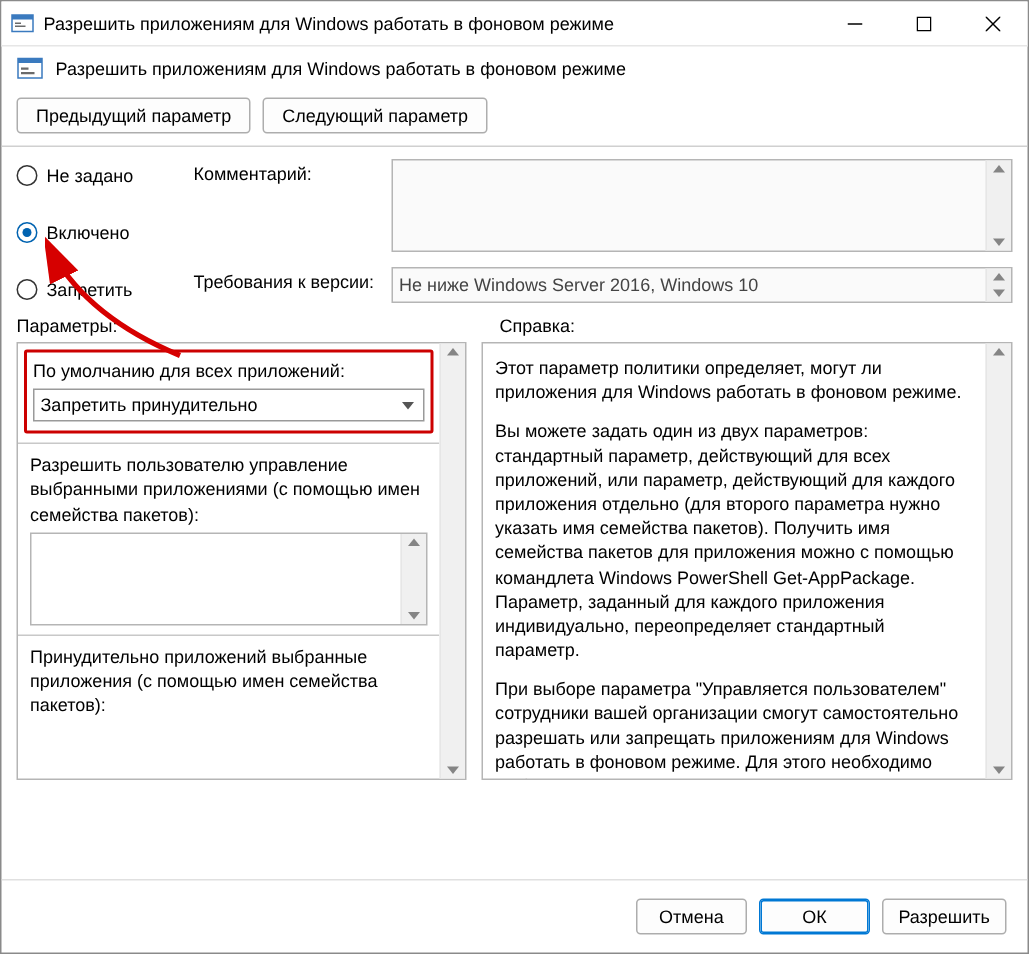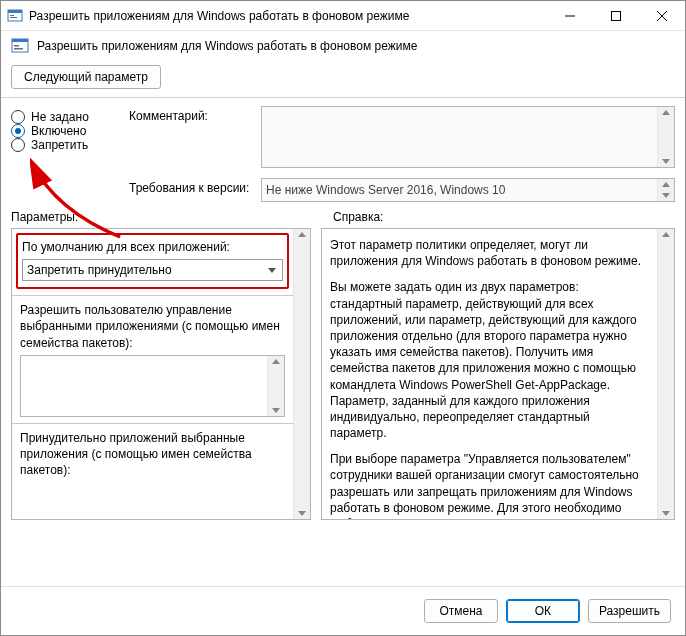--- a/index.html
+++ b/index.html
@@ -91,21 +91,21 @@
   }
   .state-area {
     display: flex;
     padding: 2px 10px 0 10px;
     gap: 8px;
   }
   .radios {
     width: 110px;
     display: flex;
     flex-direction: column;
-    gap: 0;
+    gap: 24px;
     padding-top: 4px;
   }
   .radio {
     display: flex;
     align-items: center;
     gap: 6px;
     color: #000;
   }
   .radio-circle {
     width: 14px;
@@ -310,20 +310,21 @@
             <rect x="1" y="2" width="16" height="13" fill="#fff" stroke="#3a7abf"></rect>
             <rect x="1" y="2" width="16" height="3" fill="#3a7abf"></rect>
             <rect x="3" y="8" width="5" height="1.5" fill="#6a6a6a"></rect>
             <rect x="3" y="11" width="9" height="1.5" fill="#6a6a6a"></rect>
           </svg>
       </span>
       <span class="header-text">Разрешить приложениям для Windows работать в фоновом режиме</span>
     </div>
 
     <div class="nav-row">
+      <div class="nav-btn">Предыдущий параметр</div>
       <div class="nav-btn">Следующий параметр</div>
     </div>
 
     <div class="hr"></div>
 
     <div class="state-area">
       <div class="radios">
         <div class="radio">
           <span class="radio-circle"></span>
           <span>Не задано</span>

